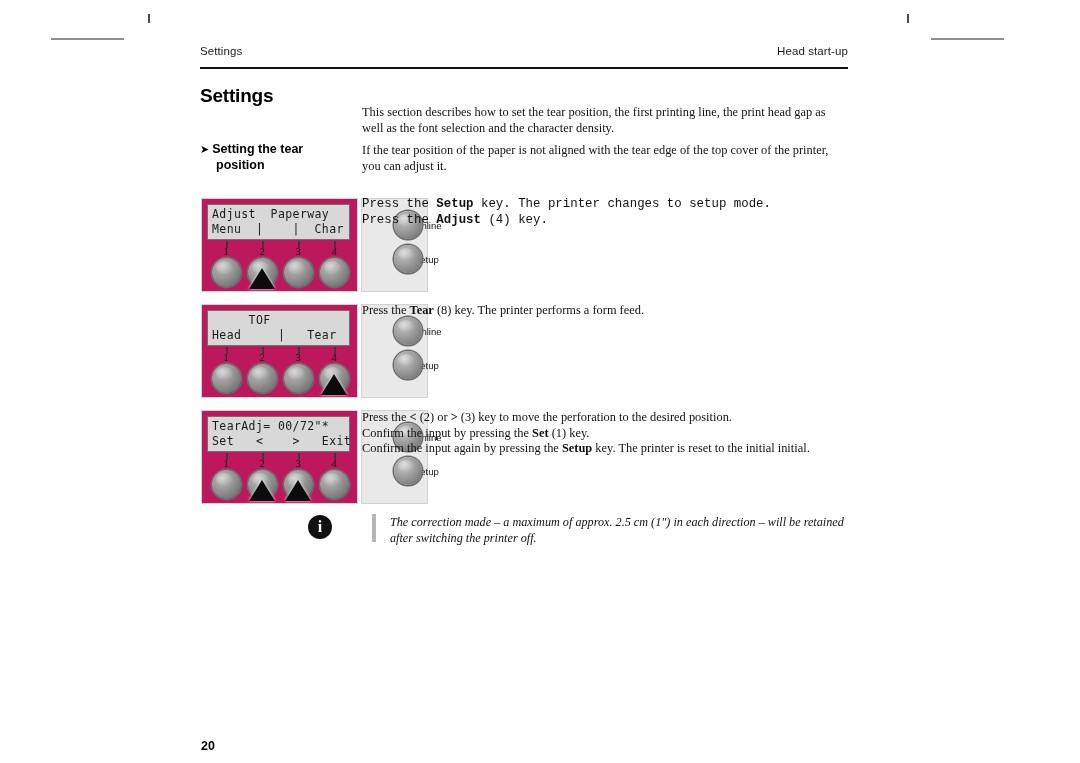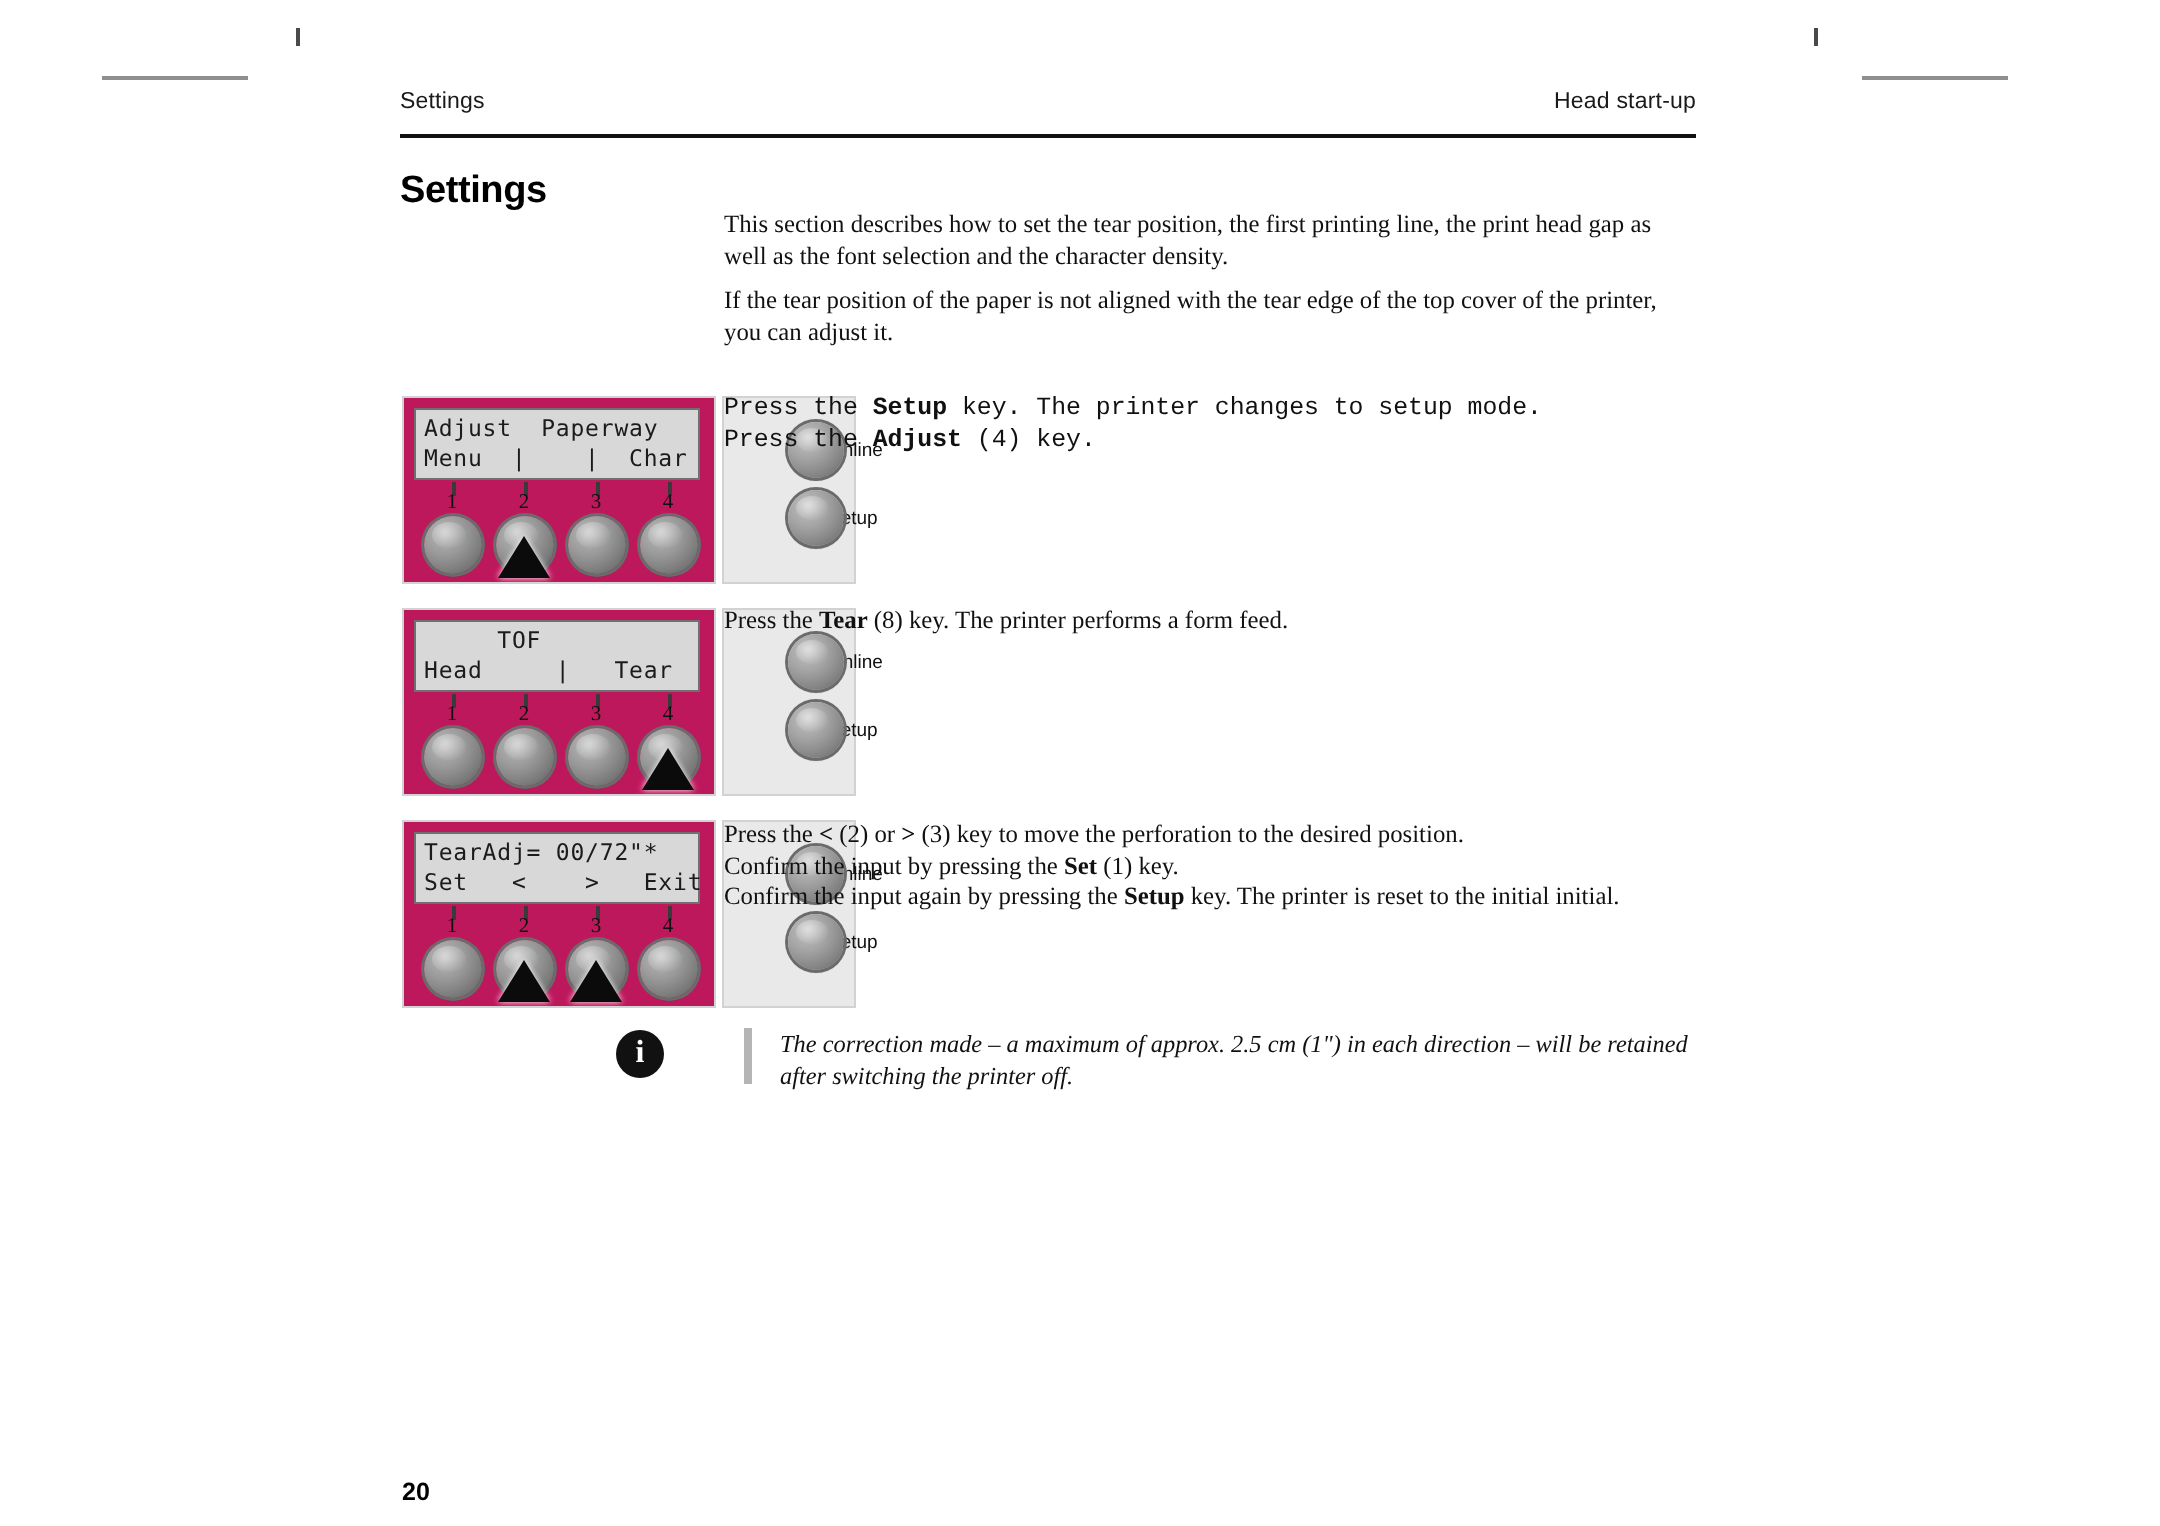--- a/index.html
+++ b/index.html
@@ -334,20 +334,24 @@
   <div class="header">
     <div class="header-left">Settings</div>
     <div class="header-right">Head start-up</div>
   </div>
   <div class="header-rule"></div>
 
   <div class="col-label title-settings">Settings</div>
 
   <div class="body-text t-intro">This section describes how to set the tear position, the first printing line, the print head gap as well as the font selection and the character density.</div>
 
+  <div class="col-label sub-setting">
+    <span class="arrow">➤</span><span>Setting the tear</span>
+    <span class="ind">position</span>
+  </div>
   <div class="body-text t-tearpos">If the tear position of the paper is not aligned with the tear edge of the top cover of the printer, you can adjust it.</div>
 
   <div class="panel-wrap pw1">
     <div class="panel-main">
       <div class="lcd">
         <div class="lcd-row">Adjust  Paperway</div>
         <div class="lcd-row">Menu  |    |  Char</div>
       </div>
       <div class="ticks">
         <div class="tick" style="left:19px;"></div>

